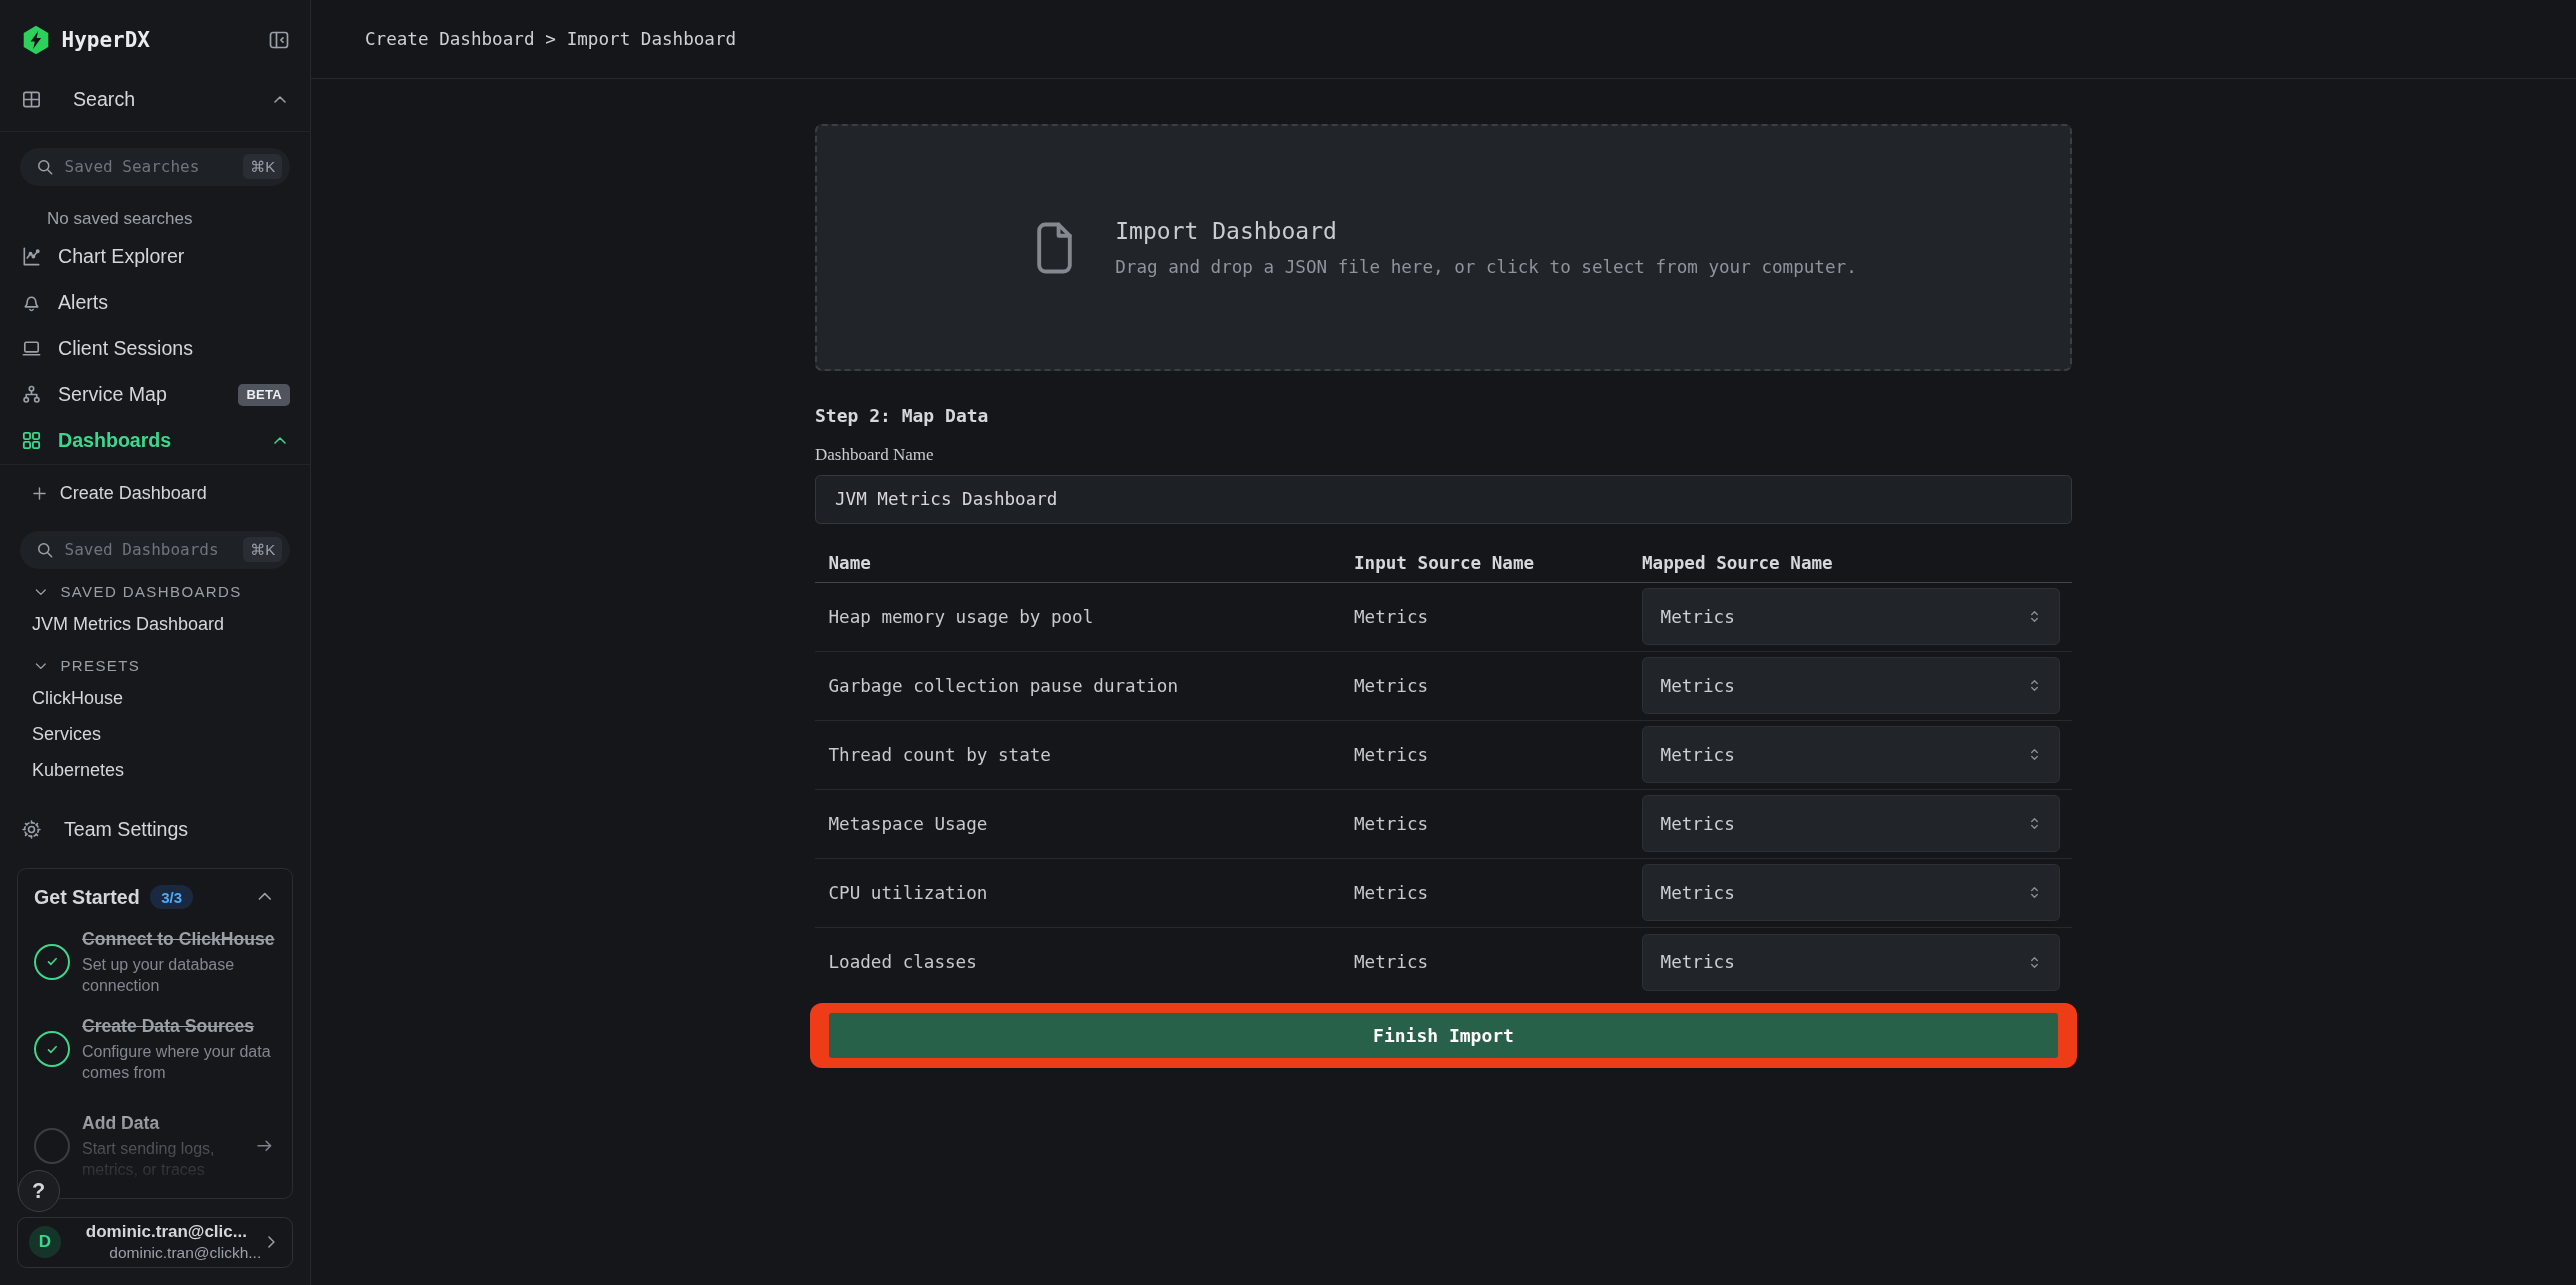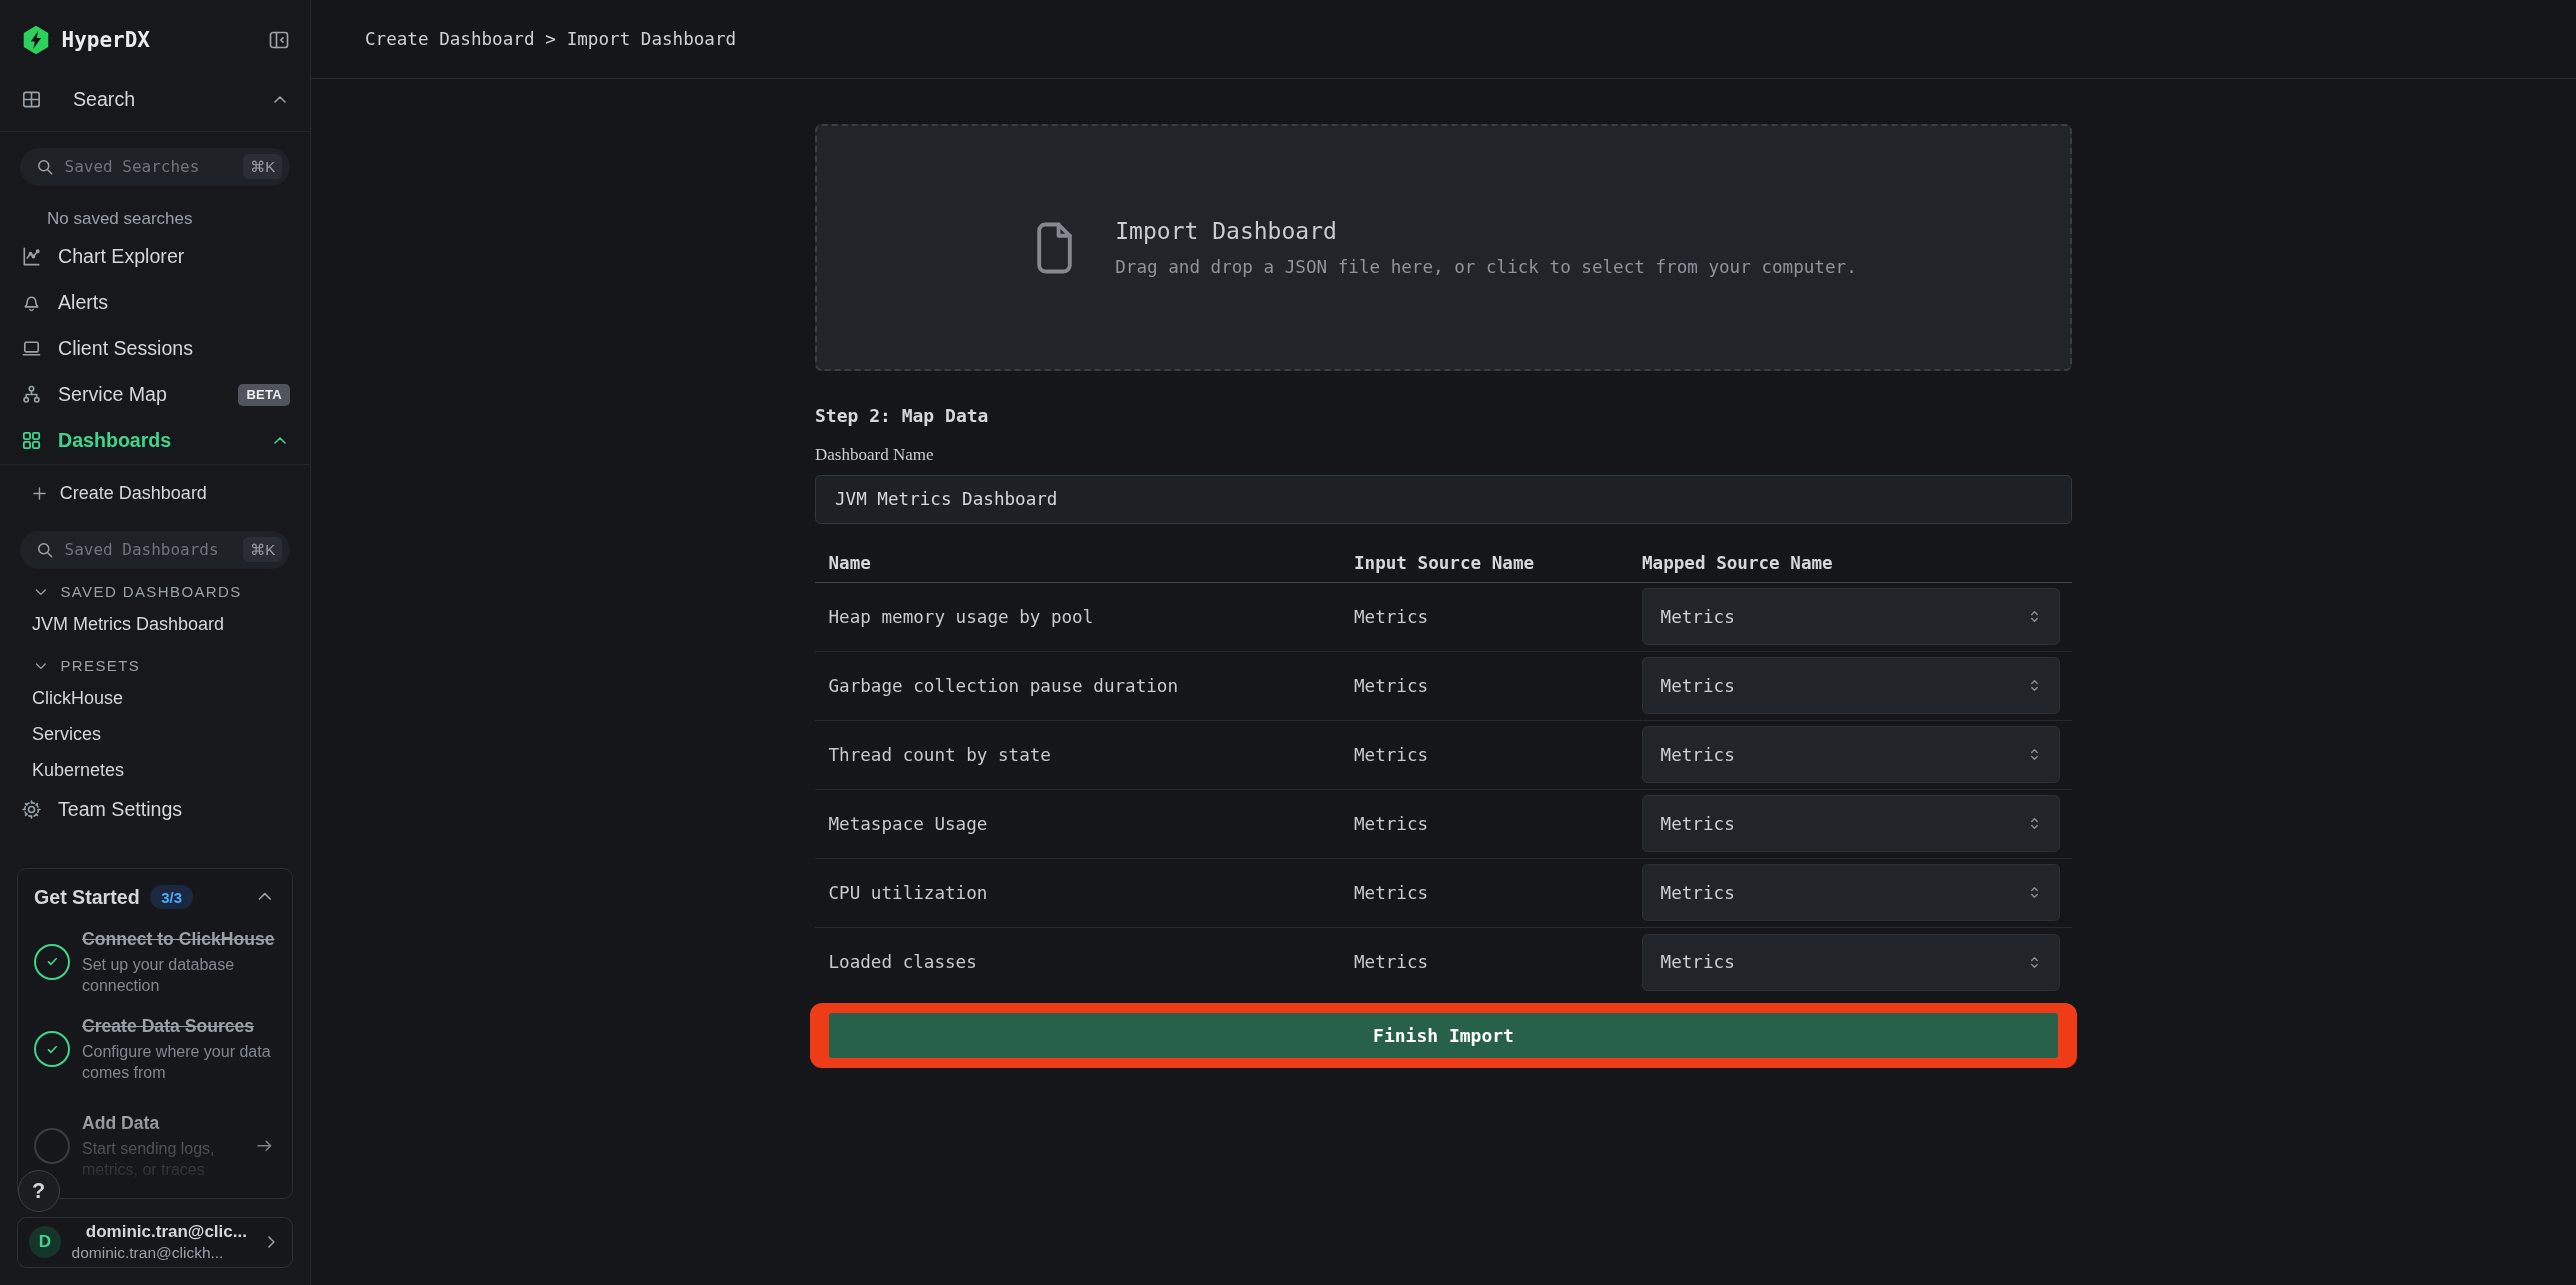--- a/index.html
+++ b/index.html
@@ -69,21 +69,21 @@
   .nav-item.active .icon{color:var(--accent-green);}
   .beta-badge{background:#50545c;color:#eceef0;font-weight:bold;font-size:13px;border-radius:4.7px;padding:3.4px 8px;letter-spacing:0.3px;}
 
   .sub-link{display:flex;align-items:center;height:43px;margin-top:6.8px;padding:0 20px 0 30px;cursor:pointer;}
   .sub-link .label{font-size:18px;color:#d3d6da;margin-left:10.8px;}
 
   .group-hdr{display:flex;align-items:center;margin:8px 0 0 32px;height:30px;cursor:pointer;}
   .group-hdr .label{font-size:15px;letter-spacing:1.4px;color:var(--txt-mid);margin-left:10.8px;}
   .group-item{display:flex;align-items:center;height:36px;padding-left:32px;font-size:18px;color:#d3d6da;cursor:pointer;}
 
-  .team-row{display:flex;align-items:flex-start;margin-top:9.5px;padding:0 20px;height:43px;cursor:pointer;}
+  .team-row{display:flex;align-items:flex-end;margin-top:9.5px;padding:0 20px;height:43px;cursor:pointer;gap:6px;}
   .team-row .label{font-size:19.6px;color:#d3d6da;margin-left:15px;}
 
   
   .gs-card{
     margin:27px 17px 0 17px;height:331px;border:1.4px solid #2a2d33;border-radius:9.5px;
     padding:16px 16px 0 16px;overflow:hidden;background:#16171b;
   }
   .gs-head{display:flex;align-items:center;}
   .gs-title{font-size:19.6px;font-weight:bold;color:#d3d6da;}
   .gs-badge{margin-left:10.8px;background:var(--badge-blue-bg);color:var(--badge-blue);font-weight:bold;font-size:15px;border-radius:675px;padding:3.4px 10.8px;}
@@ -113,21 +113,21 @@
   }
 
   .user-row{
     margin:17.6px 17px 0 17px;height:51px;border:1.4px solid #2e3136;border-radius:9.5px;
     display:flex;align-items:center;padding:0 10.8px;cursor:pointer;background:#16171b;
   }
   .avatar{width:32px;height:32px;border-radius:50%;background:#16352a;color:var(--accent-green);
     font-weight:bold;font-size:17px;display:flex;align-items:center;justify-content:center;flex:none;}
   .user-meta{margin-left:10.8px;flex:1;min-width:0;}
   .user-name{font-size:17px;font-weight:bold;color:#d3d6da;white-space:nowrap;overflow:hidden;text-align:center;}
-  .user-email{font-size:15.5px;color:var(--txt-mid);white-space:nowrap;overflow:hidden;margin-top:2px;}
+  .user-email{font-size:15.5px;color:var(--txt-mid);white-space:nowrap;overflow:hidden;margin-top:2px;text-align:right;}
 
   
   .main{flex:1;display:flex;flex-direction:column;min-width:0;}
   .topbar{height:79px;border-bottom:1.4px solid var(--border);display:flex;align-items:center;padding-left:54px;flex:none;}
   .breadcrumb{font-family:"DejaVu Sans Mono",monospace;font-size:17.6px;color:#cdd0d4;display:flex;gap:10.8px;}
   .breadcrumb .crumb{cursor:pointer;}
 
   .content{width:1257px;margin:0 auto;}
 
   .dropzone{

